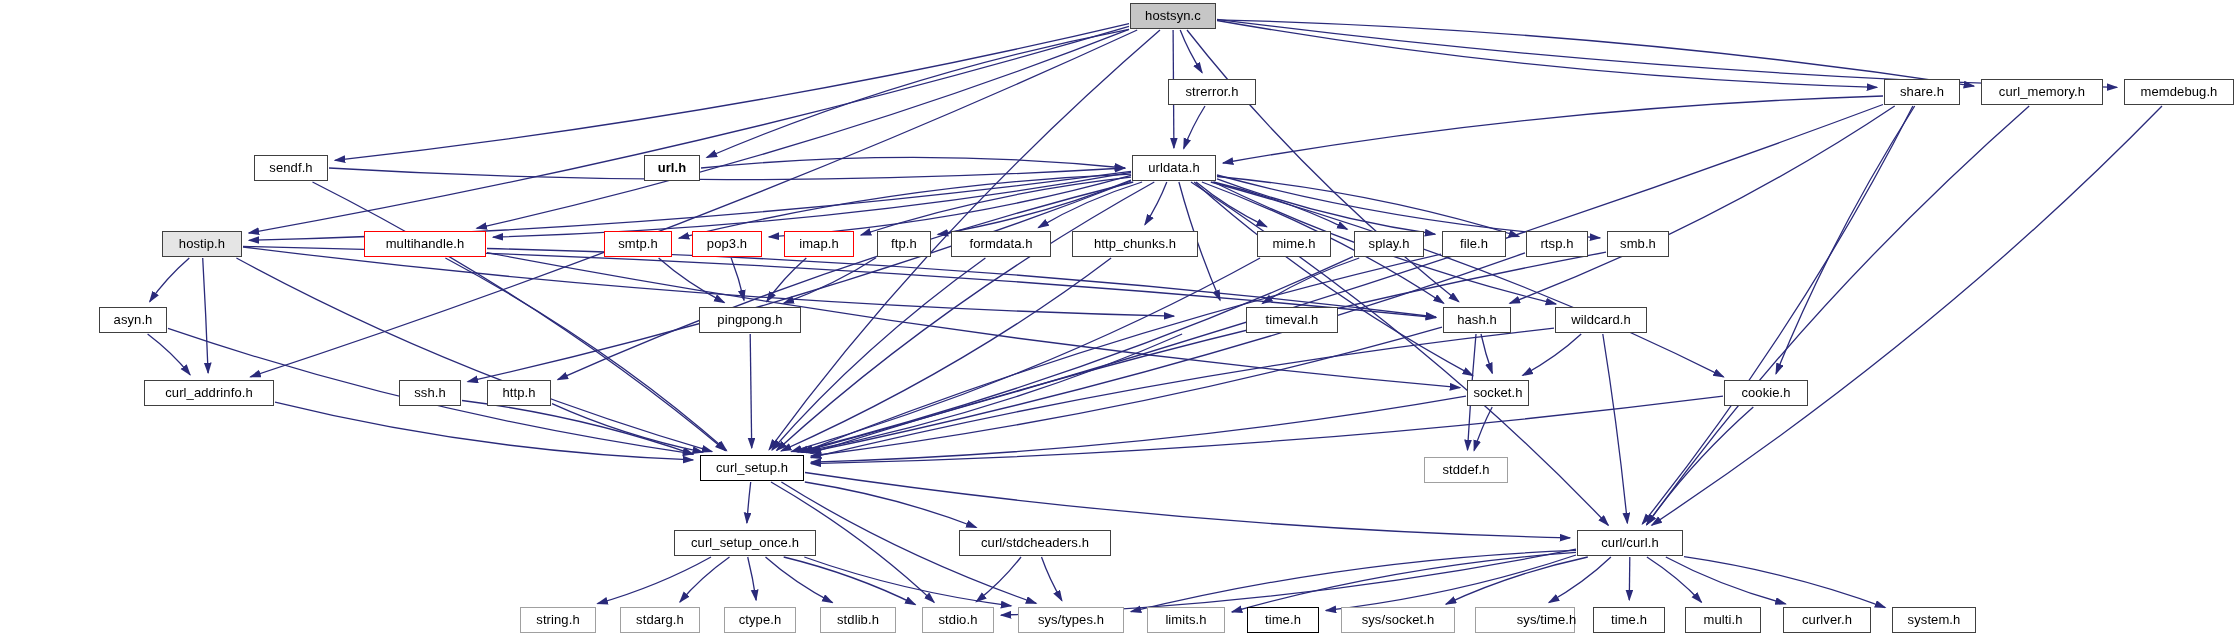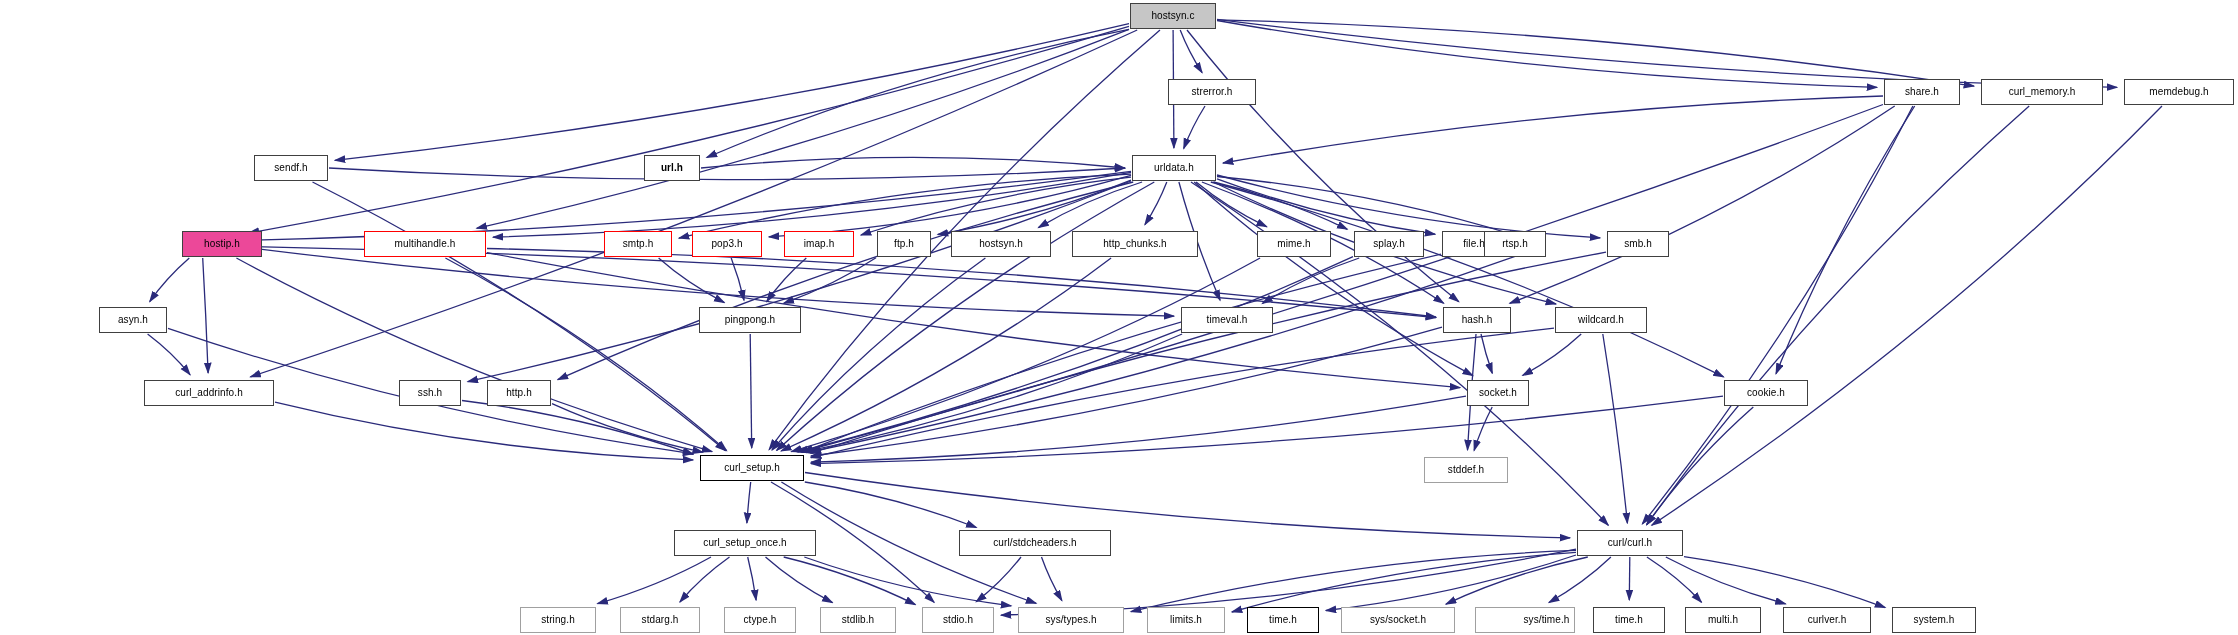--- a/index.html
+++ b/index.html
@@ -1,24 +1,24 @@
 <!DOCTYPE html>
 <html><head>
 <meta charset="utf-8">
 <style>
   html,body{margin:0;padding:0;background:#ffffff;}
   #stage{position:relative;width:2238px;height:635px;background:#ffffff;
          font-family:"Liberation Sans","DejaVu Sans",sans-serif;overflow:hidden;}
   #edges{position:absolute;left:0;top:0;width:2238px;height:635px;}
   .node{position:absolute;box-sizing:border-box;display:flex;align-items:center;
         justify-content:center;background:#ffffff;border:1px solid #404040;
-        font-size:10px;color:#000000;white-space:nowrap;height:26px;
+        font-size:13px;color:#000000;white-space:nowrap;height:26px;
         line-height:24px;letter-spacing:0.1px;}
   .node.root{background:#c6c6c6;border:1px solid #404040;}
-  .node.gray{background:#ec4899;border:1px solid #404040;margin-left:20px;}
+  .node.gray{background:#e5e5e5;border:1px solid #404040;}
   .node.red{border:1px solid #ff0000;}
   .node.light{border:1px solid #a0a0a0;}
   .node.bold{border:1.6px solid #000000;}
 </style>
 </head>
 <body>
 
 <div id="stage">
   <svg id="edges" viewBox="0 0 2238 635" xmlns="http://www.w3.org/2000/svg">
     <defs>
@@ -171,47 +171,47 @@
       <div class="node red" style="left: 692px; top: 231px; width: 70px;">
         <span>pop3.h</span>
       </div>
       <div class="node red" style="left: 784px; top: 231px; width: 70px;">
         <span>imap.h</span>
       </div>
       <div class="node " style="left: 877px; top: 231px; width: 54px;">
         <span>ftp.h</span>
       </div>
       <div class="node " style="left: 951px; top: 231px; width: 100px;">
-        <span>hostsyn.h</span>
+        <span>formdata.h</span>
       </div>
       <div class="node " style="left: 1072px; top: 231px; width: 126px;">
         <span>http_chunks.h</span>
       </div>
       <div class="node " style="left: 1257px; top: 231px; width: 74px;">
         <span>mime.h</span>
       </div>
       <div class="node " style="left: 1354px; top: 231px; width: 70px;">
         <span>splay.h</span>
       </div>
       <div class="node " style="left: 1442px; top: 231px; width: 64px;">
         <span>file.h</span>
       </div>
-      <div class="node " style="left: 1484px; top: 231px; width: 62px;">
+      <div class="node " style="left: 1526px; top: 231px; width: 62px;">
         <span>rtsp.h</span>
       </div>
       <div class="node " style="left: 1607px; top: 231px; width: 62px;">
         <span>smb.h</span>
       </div>
       <div class="node " style="left: 99px; top: 307px; width: 68px;">
         <span>asyn.h</span>
       </div>
       <div class="node " style="left: 699px; top: 307px; width: 102px;">
         <span>pingpong.h</span>
       </div>
-      <div class="node " style="left: 1181px; top: 307px; width: 92px;">
+      <div class="node " style="left: 1246px; top: 307px; width: 92px;">
         <span>timeval.h</span>
       </div>
       <div class="node " style="left: 1443px; top: 307px; width: 68px; justify-content: center;">
         <span>hash.h</span>
       </div>
       <div class="node " style="left: 1555px; top: 307px; width: 92px;">
         <span>wildcard.h</span>
       </div>
       <div class="node " style="left: 144px; top: 380px; width: 130px;">
         <span>curl_addrinfo.h</span>

